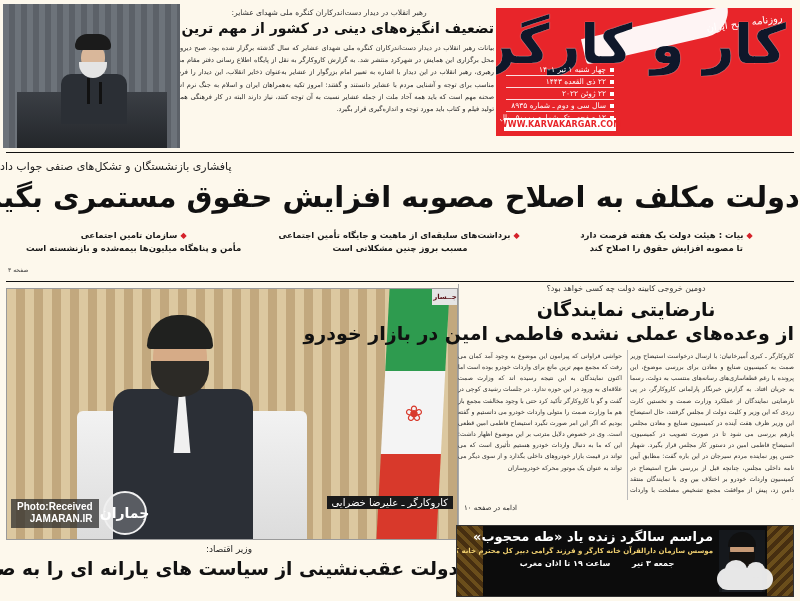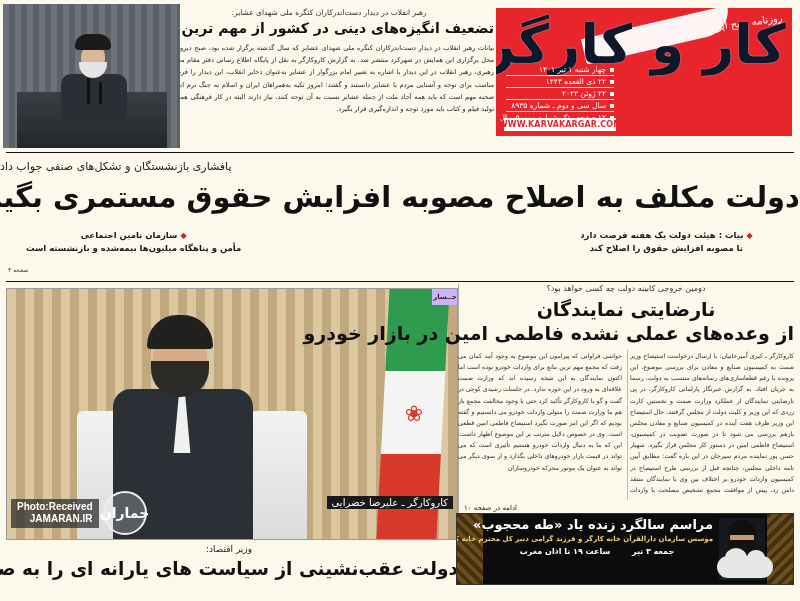--- a/index.html
+++ b/index.html
@@ -148,21 +148,21 @@
   .pb-man-body{position:absolute;left:106px;top:100px;width:140px;height:150px;
      background:#2b2f36;border-radius:18px 18px 0 0;}
   .pb-man-shirt{position:absolute;left:160px;top:104px;width:30px;height:60px;
      background:#f0f0f0;clip-path:polygon(40% 0,60% 0,78% 100%,22% 100%);}
   .pb-credit{
     position:absolute;right:4px;bottom:30px;background:#1a1a1a;color:#fff;
     font-size:10px;padding:1px 5px;white-space:nowrap;
   }
   .pb-tag{
     position:absolute;right:-1px;top:-1px;width:26px;height:17px;
-    background:#c4b5fd;color:#5a1218;font-size:7px;font-weight:bold;
+    background:#e5e5e5;color:#5a1218;font-size:7px;font-weight:bold;
     display:flex;align-items:center;justify-content:center;
   }
   
   .wmark{position:absolute;left:4px;bottom:4px;display:flex;align-items:center;
      gap:4px;z-index:6;}
   .wmark .circ{width:40px;height:40px;border-radius:50%;
      border:2px solid #f0f0f0;background:rgba(255,255,255,.22);
      display:flex;align-items:center;justify-content:center;
      color:#fff;font-size:14px;font-weight:bold;}
   .wmark .ww{background:rgba(40,40,40,.72);padding:2px 6px;direction:ltr;text-align:right;}
@@ -188,21 +188,21 @@
      display:flex;flex-direction:row;gap:8px;}
   .rc-col{flex:1;font-size:6.2px;line-height:1.8;color:#2b2b2b;text-align:justify;
      overflow:hidden;}
   .rc-more{position:absolute;left:6px;top:220px;font-size:7px;color:#222;}
   .rc-sep{position:absolute;right:166px;top:66px;width:1px;height:150px;background:#bbb;}
 
   
   .vrule{position:absolute;left:458px;top:284px;width:1px;height:242px;background:#aaa;}
 
   
-  .memo{position:absolute;right:6px;bottom:16px;width:336px;height:70px;
+  .memo{position:absolute;right:6px;bottom:4px;width:336px;height:70px;
      background:#0c0c0c;border:1px solid #333;overflow:hidden;}
   .memo-orn-l{position:absolute;left:0;top:0;width:26px;height:70px;
      background:repeating-linear-gradient(45deg,#5a3a12 0 4px,#8a6420 4px 8px);opacity:.75;}
   .memo-orn-r{position:absolute;right:0;top:0;width:26px;height:70px;
      background:repeating-linear-gradient(-45deg,#5a3a12 0 4px,#8a6420 4px 8px);opacity:.75;}
   .memo-portrait{position:absolute;right:28px;top:4px;width:46px;height:62px;
      background:#15181c;overflow:hidden;}
   .mp-head{position:absolute;left:11px;top:6px;width:24px;height:27px;border-radius:50%;
      background:#c79a76;}
   .mp-hair{position:absolute;left:9px;top:2px;width:28px;height:15px;border-radius:14px 14px 0 0;background:#101010;}
@@ -285,20 +285,25 @@
     <div class="lead-head">دولت مکلف به اصلاح مصوبه افزایش حقوق مستمری بگیران تأمین اجتماعی شد</div>
 
     <div class="lead-bullets">
       <div class="bul">
         <div class="l1"><span class="dia">◆</span>
           <span>بیات : هیئت دولت یک هفته فرصت دارد</span></div>
         <div class="l2">تا مصوبه افزایش حقوق را اصلاح کند</div>
       </div>
       <div class="bul">
         <div class="l1"><span class="dia">◆</span>
+          <span>برداشت‌های سلیقه‌ای از ماهیت و جایگاه تأمین اجتماعی</span></div>
+        <div class="l2">مسبب بروز چنین مشکلاتی است</div>
+      </div>
+      <div class="bul">
+        <div class="l1"><span class="dia">◆</span>
           <span>سازمان تامین اجتماعی</span></div>
         <div class="l2">مأمن و پناهگاه میلیون‌ها بیمه‌شده و بازنشسته است</div>
       </div>
     </div>
 
     <div class="lead-page">صفحه ۳</div>
   </div>
 
   <div class="rule" style="top:281px;"></div>
 

